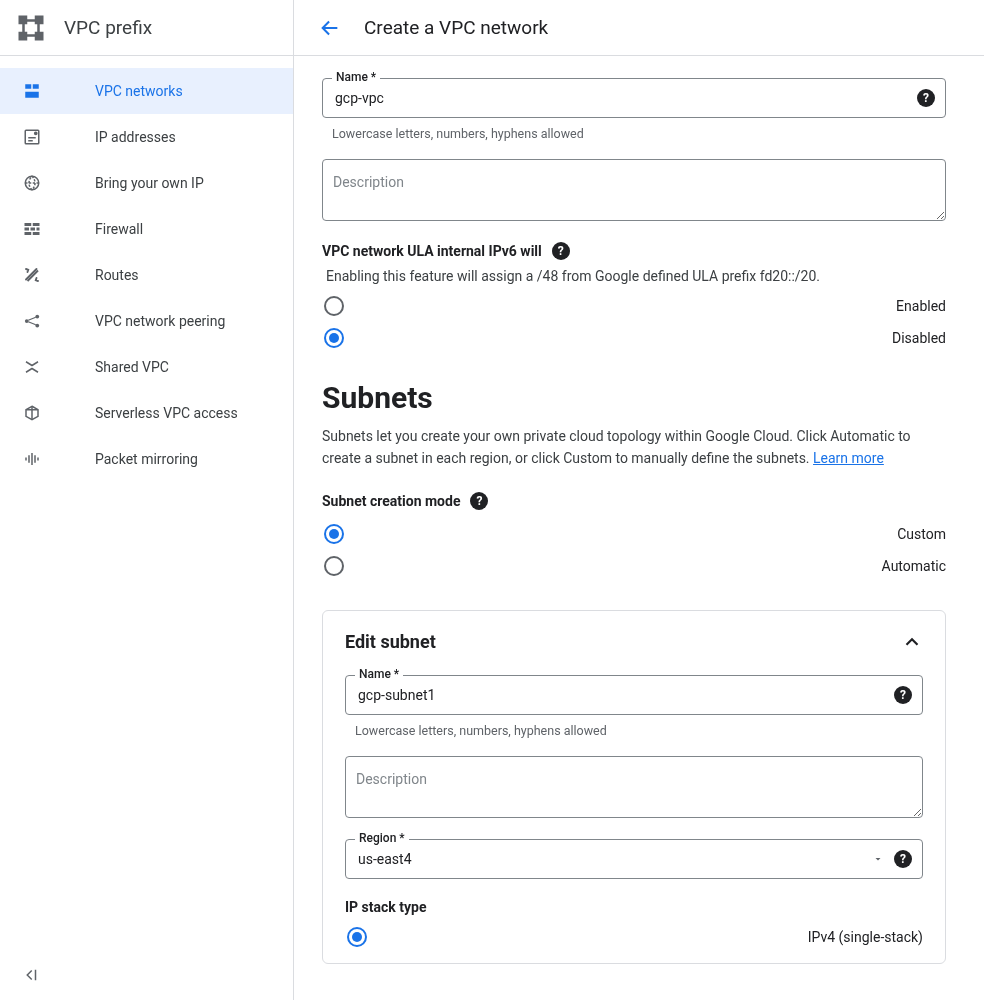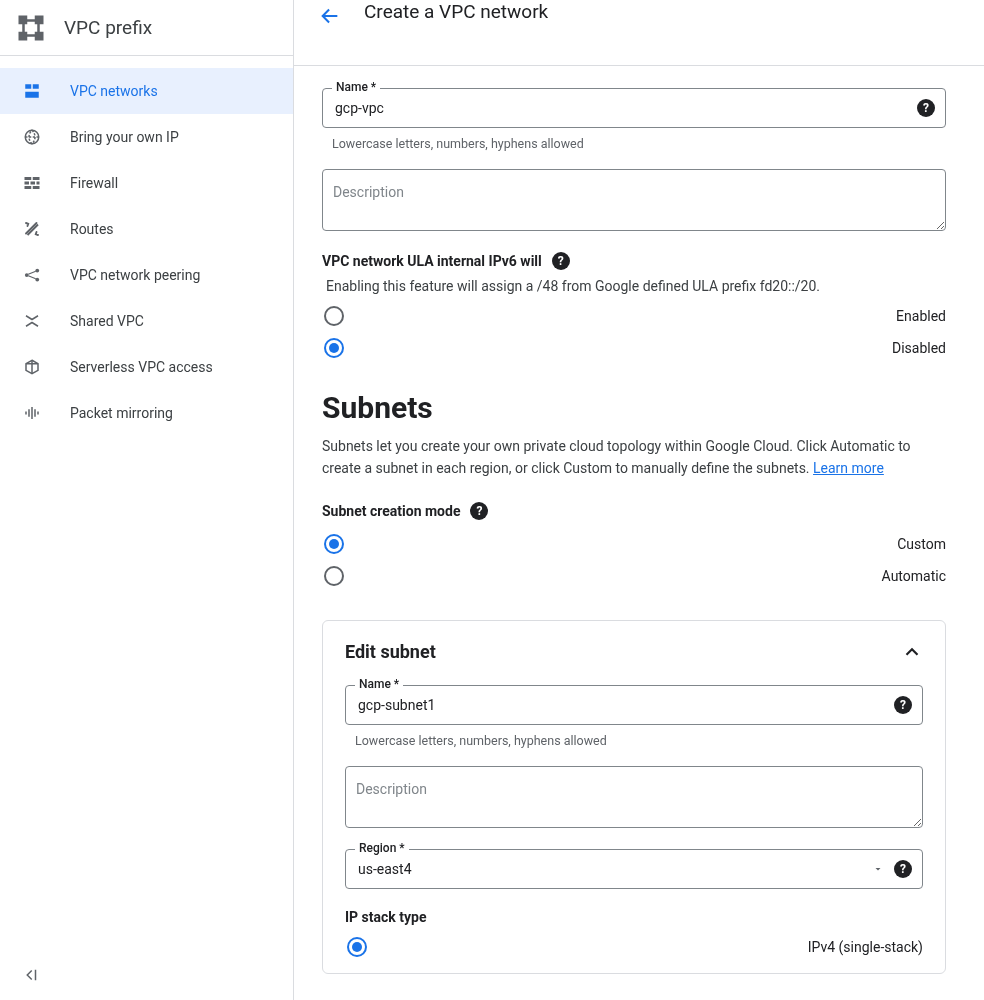--- a/index.html
+++ b/index.html
@@ -36,20 +36,21 @@
     color: #3c4043;
   }
   .nav-list { list-style: none; padding-top: 12px; }
   .nav-item {
     display: flex;
     align-items: center;
     height: 46px;
     padding-left: 22px;
     cursor: pointer;
     color: #3c4043;
+    gap: 25px;
   }
   .nav-item .nav-icon {
     width: 20px; height: 20px;
     margin-right: 28px;
     display: flex; align-items: center; justify-content: center;
     color: #5f6368;
   }
   .nav-item.active {
     background: #e8f0fe;
     color: #1a73e8;
@@ -60,22 +61,22 @@
     position: absolute;
     left: 22px;
     bottom: 16px;
     color: #5f6368;
     cursor: pointer;
   }
   
   .main { flex: 1; }
   .main-header {
     display: flex;
-    align-items: flex-start;
-    height: 66px;
+    align-items: center;
+    height: 56px;
     padding: 0 20px;
     border-bottom: 1px solid #dadce0;
   }
   .back-btn {
     width: 32px; height: 32px;
     display: flex; align-items: center; justify-content: center;
     color: #1a73e8;
     margin-right: 18px;
     cursor: pointer;
   }
@@ -257,20 +258,30 @@
               <rect x="3" y="3" width="8" height="6"></rect>
               <rect x="13" y="3" width="8" height="6"></rect>
               <rect x="3" y="13" width="18" height="8"></rect>
             </svg>
         </span>
         <span class="nav-label">VPC networks</span>
       </li>
       <li class="nav-item">
         <span class="nav-icon">
           <svg width="18" height="18" viewBox="0 0 24 24" fill="none" stroke="currentColor" stroke-width="2">
+              <rect x="3" y="3" width="18" height="18" rx="1"></rect>
+              <circle cx="17" cy="7" r="1.5" fill="currentColor"></circle>
+              <path d="M7 13h10M7 17h6"></path>
+            </svg>
+        </span>
+        <span class="nav-label">IP addresses</span>
+      </li>
+      <li class="nav-item">
+        <span class="nav-icon">
+          <svg width="18" height="18" viewBox="0 0 24 24" fill="none" stroke="currentColor" stroke-width="2">
               <circle cx="12" cy="12" r="9"></circle>
               <path d="M3 12h18M12 3c2.5 2.5 4 5.5 4 9s-1.5 6.5-4 9c-2.5-2.5-4-5.5-4-9s1.5-6.5 4-9z" stroke-dasharray="3 2"></path>
             </svg>
         </span>
         <span class="nav-label">Bring your own IP</span>
       </li>
       <li class="nav-item">
         <span class="nav-icon">
           <svg width="18" height="18" viewBox="0 0 24 24" fill="currentColor">
               <rect x="2" y="4" width="9" height="4"></rect>

